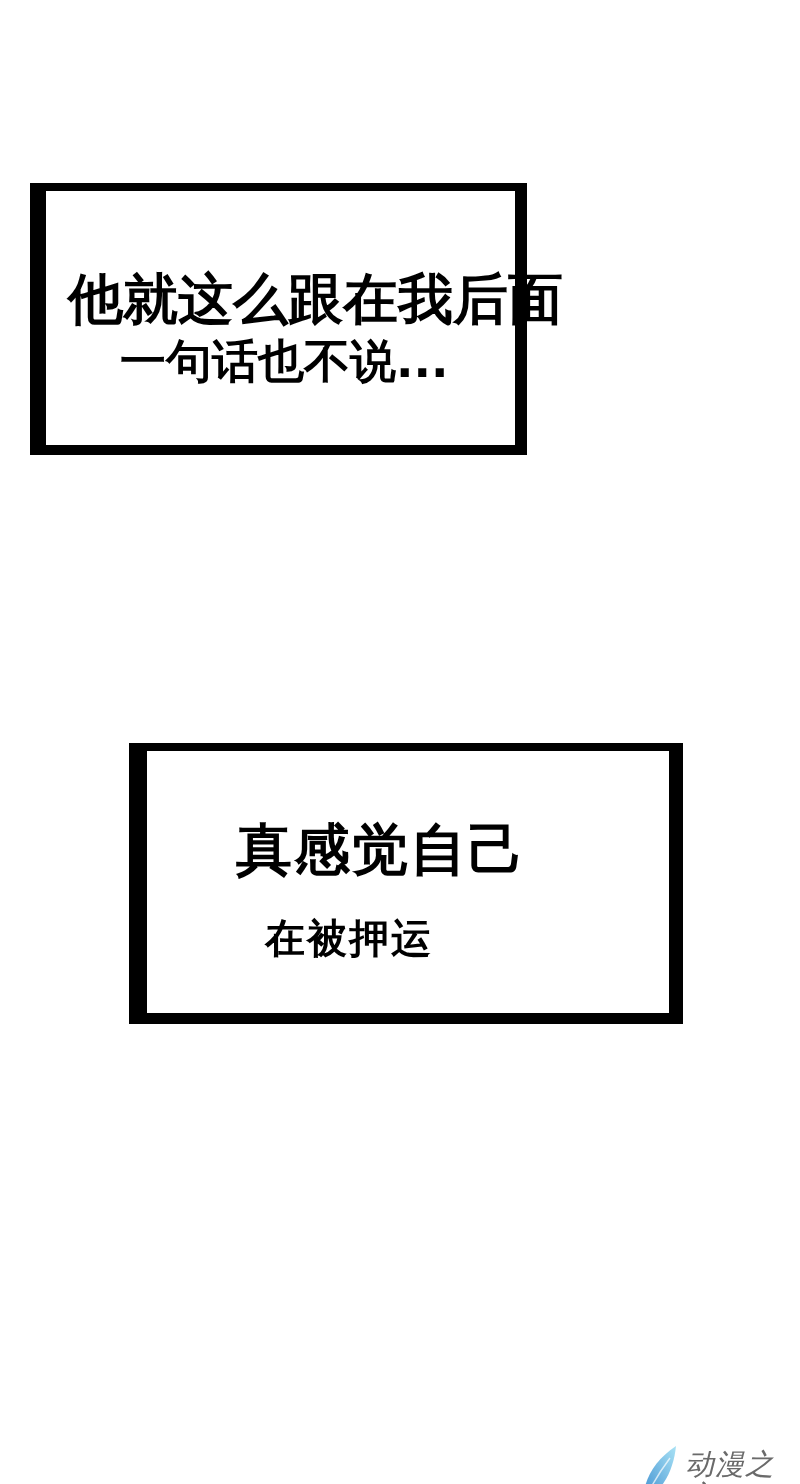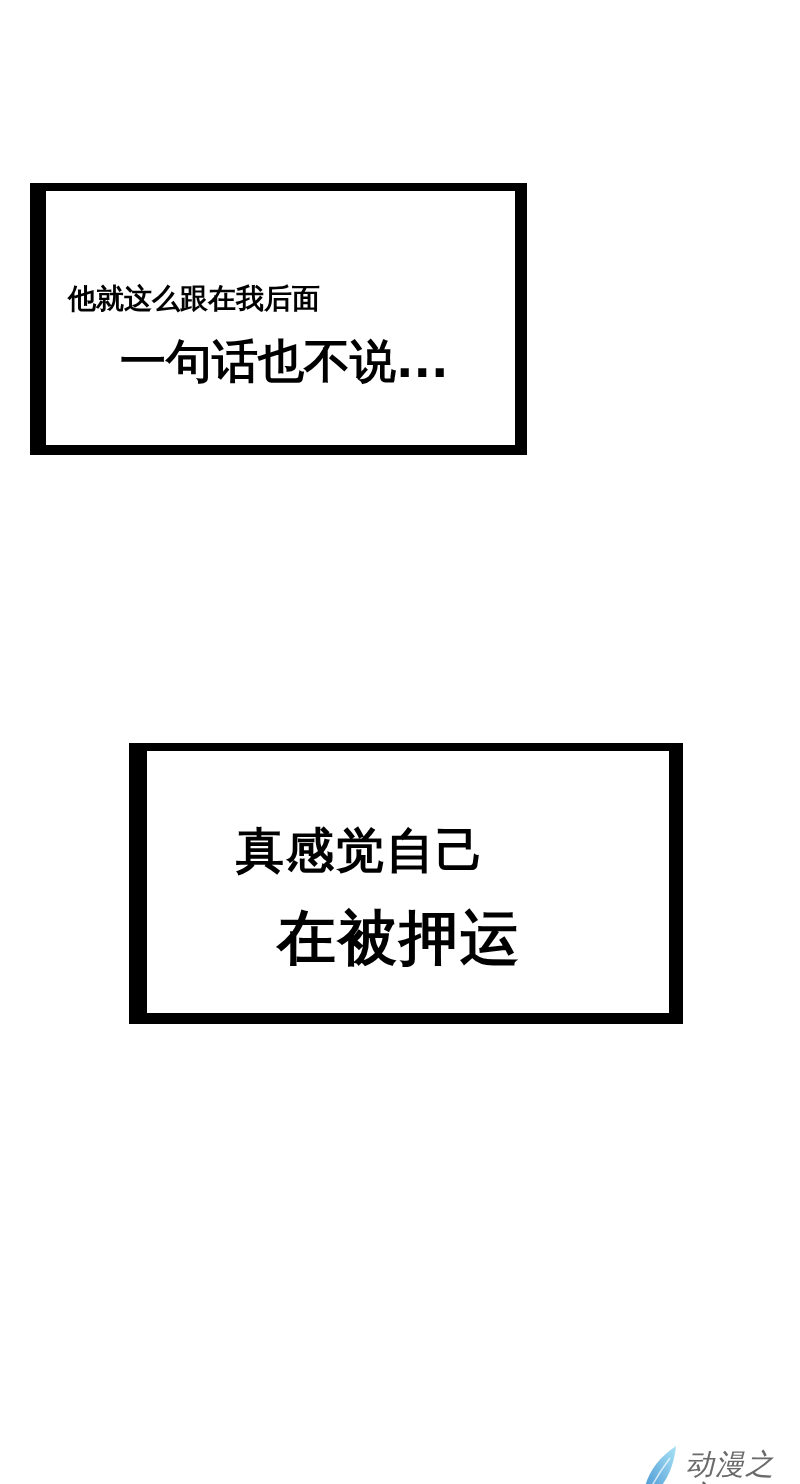--- a/index.html
+++ b/index.html
@@ -5,24 +5,24 @@
     html, body { margin: 0; padding: 0; background: #ffffff; }
     body { width: 800px; height: 1484px; position: relative; overflow: hidden;
            font-family: "DejaVu Sans", sans-serif; }
     .box { position: absolute; box-sizing: border-box; background: #ffffff;
            border-style: solid; border-color: #000000; }
     .box1 { left: 30px; top: 183px; width: 497px; height: 272px;
             border-width: 8px 12px 10px 16px; }
     .box2 { left: 129px; top: 743px; width: 554px; height: 281px;
             border-width: 8px 14px 11px 18px; }
     .txt { position: absolute; color: #000; white-space: nowrap; font-weight: bold; }
-    .t1a { left: 68px; top: 274px; font-size: 28px; line-height: 50px; letter-spacing: 0px; }
+    .t1a { left: 68px; top: 274px; font-size: 55px; line-height: 50px; letter-spacing: 0px; }
     .t1b { left: 120px; top: 336px; font-size: 46px; line-height: 50px; }
-    .t2a { left: 236px; top: 816px; font-size: 48px; line-height: 68px; letter-spacing: 2px; }
-    .t2b { left: 265px; top: 904px; font-size: 59px; line-height: 68px; letter-spacing: 2px; margin-left: 12px; }
+    .t2a { left: 236px; top: 816px; font-size: 56px; line-height: 68px; letter-spacing: 2px; }
+    .t2b { left: 265px; top: 904px; font-size: 40px; line-height: 68px; letter-spacing: 2px; }
     .wm { position: absolute; left: 640px; top: 1418px; width: 160px; height: 62px; margin-top: 24px; }
     .wm-icon { position: absolute; left: 0; top: 2px; width: 40px; height: 60px; }
     .wm-name { position: absolute; left: 45px; top: 6px; font-size: 29px; line-height: 32px;
                color: #6a6a6a; letter-spacing: 1px; font-style: italic; }
     .wm-url { position: absolute; left: 46px; top: 40px; font-size: 13px; line-height: 16px;
               color: #6a6a6a; letter-spacing: 1.5px; font-style: italic; font-weight: bold; }
   </style>
 </head>
 <body>
 

